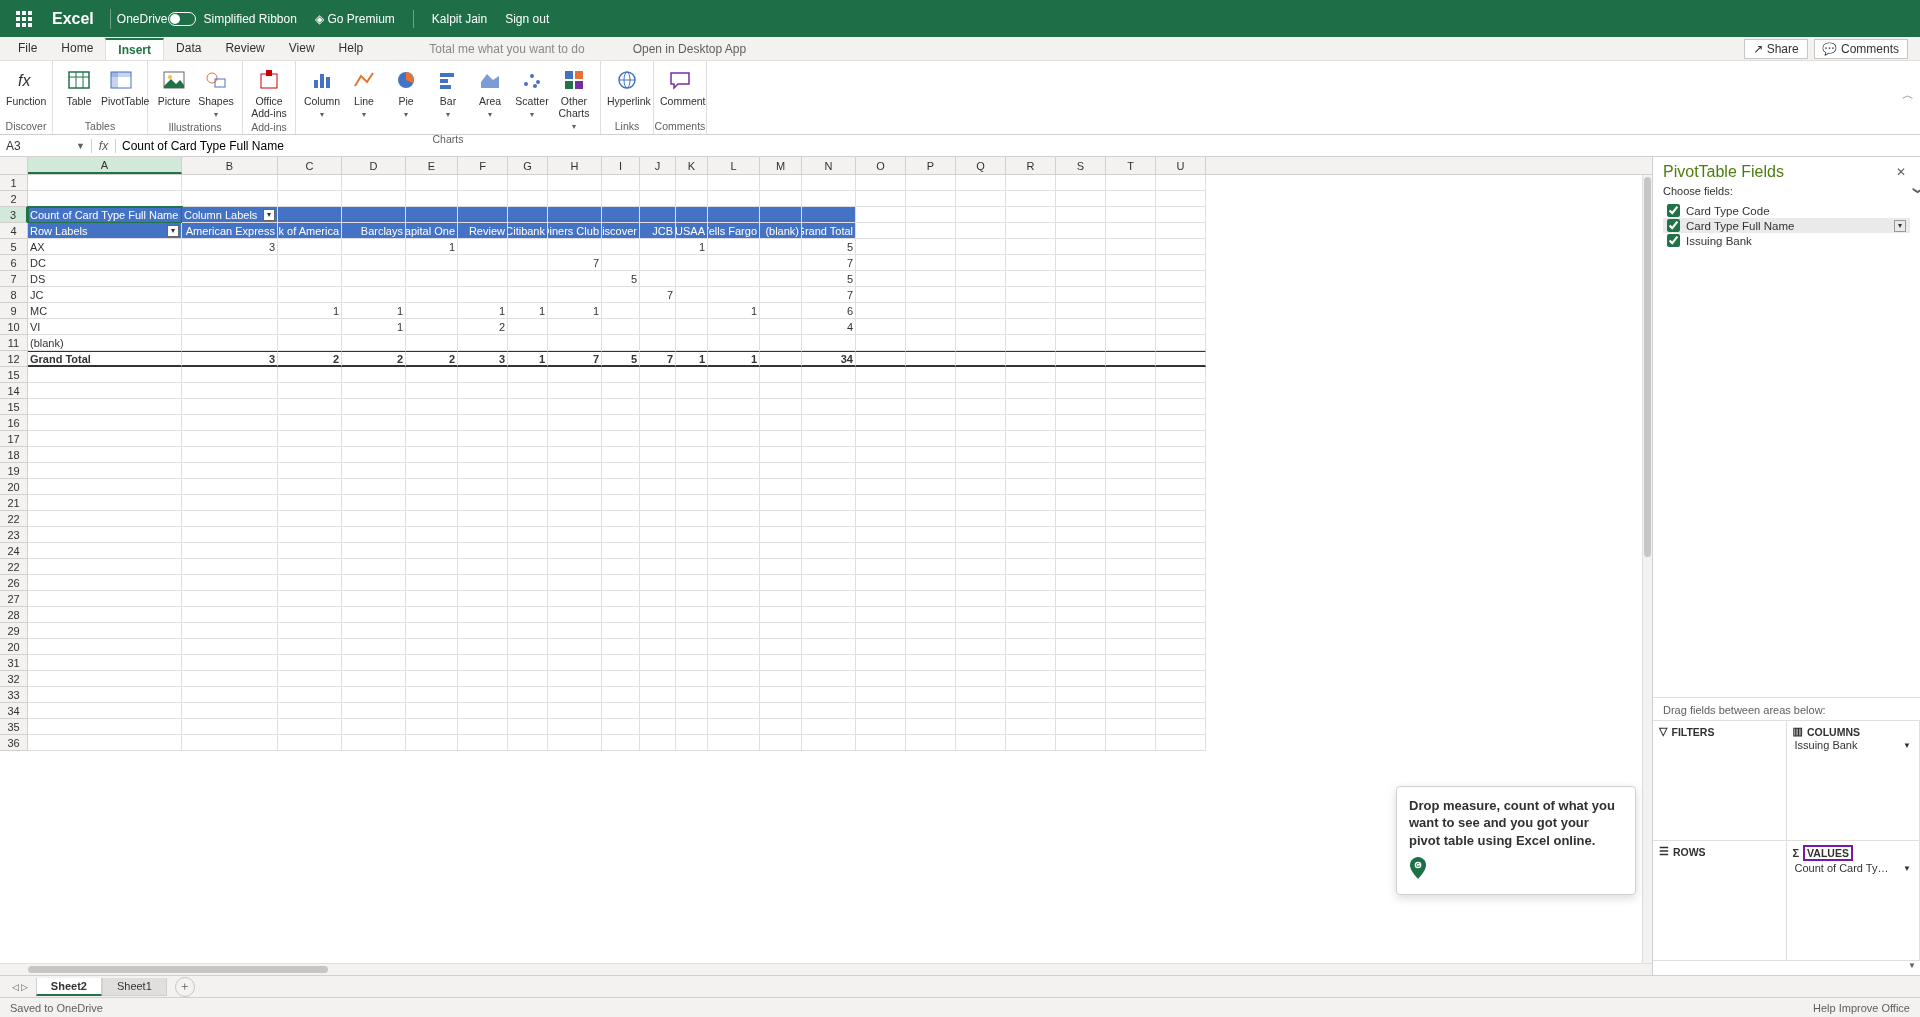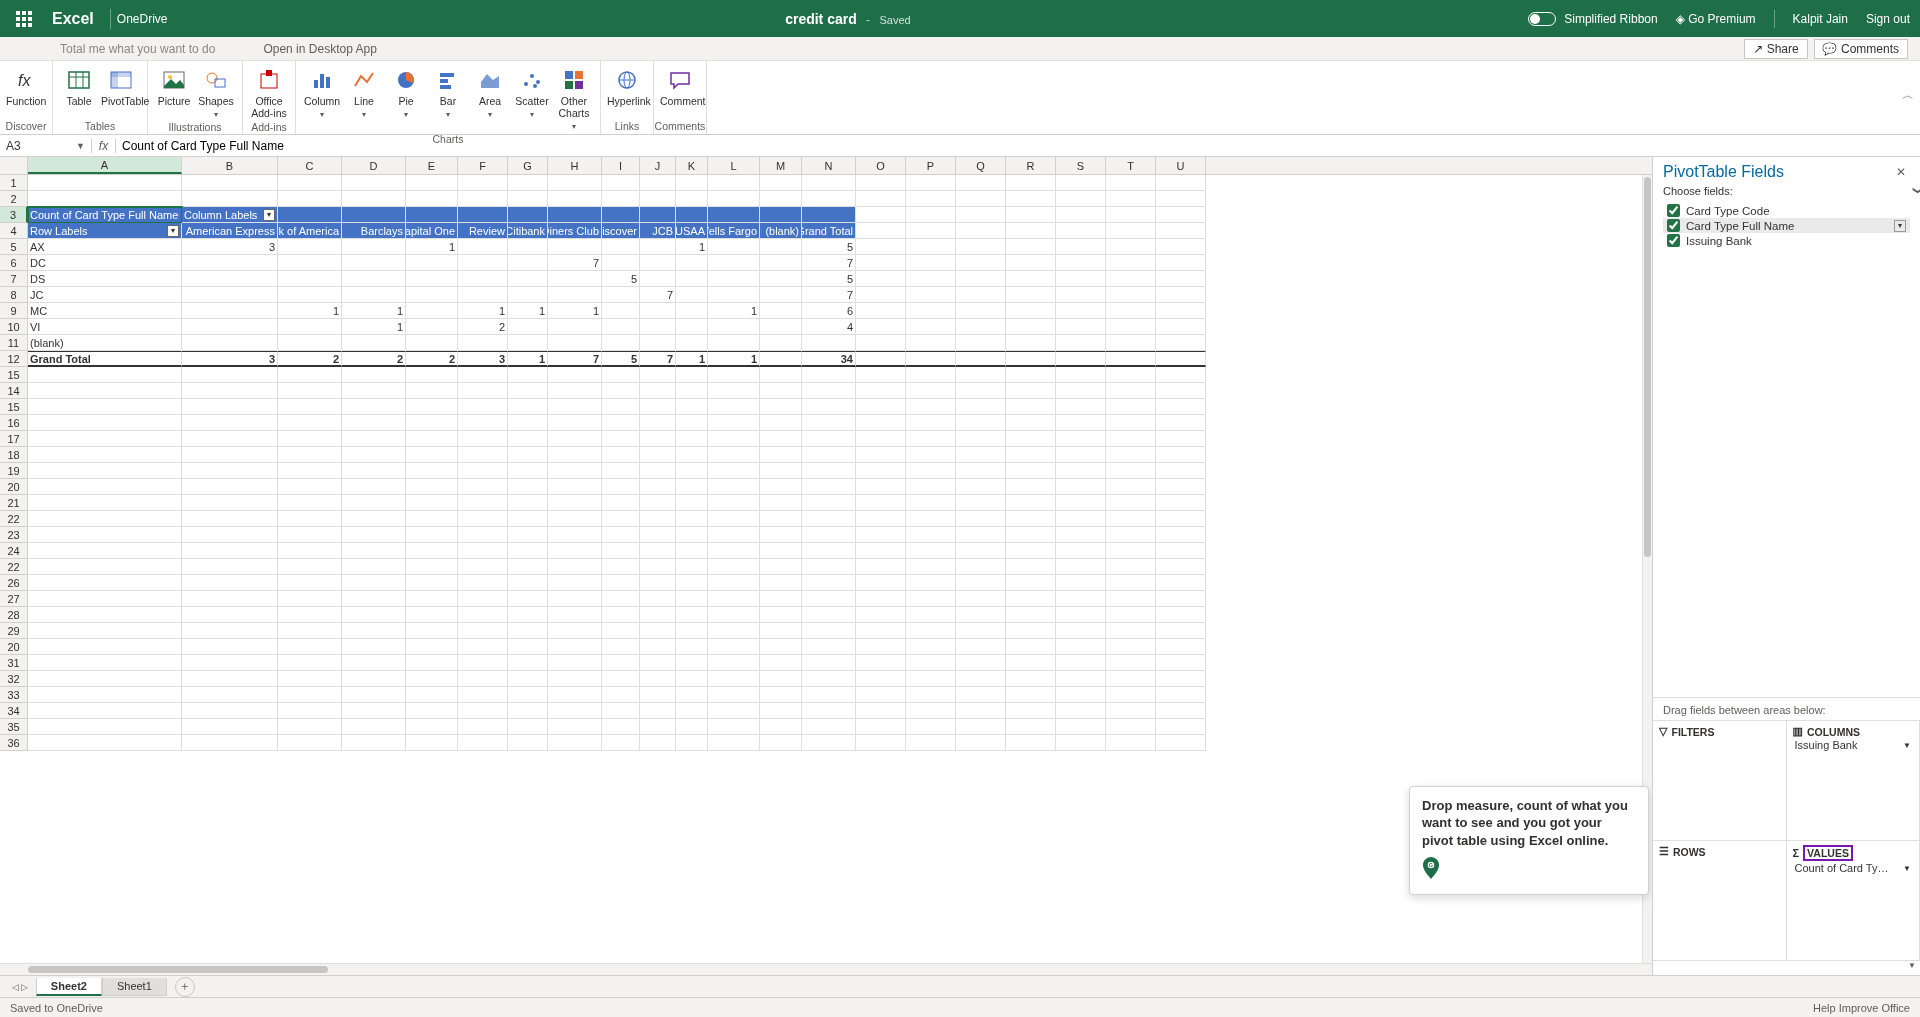--- a/index.html
+++ b/index.html
@@ -75,21 +75,21 @@
 .sheet-tab { padding: 2px 14px; border:1px solid #d2d0ce; border-top:none; background:#e1dfdd; font-size:11px; cursor:pointer;}
 .sheet-tab.active { background:#fff; border-bottom:2px solid #217346; font-weight:600;}
 .sheet-add { width:20px; height:20px; border:1px solid #c8c6c4; border-radius:50%; margin-left:8px; display:flex; align-items:center; justify-content:center; cursor:pointer; color:#605e5c;}
 
 
 .status-bar { height:20px; background:#f3f2f1; border-top:1px solid #d2d0ce; display:flex; align-items:center; padding: 0 10px; font-size:11px; color:#605e5c; justify-content:space-between;}
 
 
 .pane { width: 268px; border-left:1px solid #d2d0ce; display:flex; flex-direction:column; background:#fff; position:relative;}
 .pane-hdr { padding: 6px 10px 2px 10px; display:flex; align-items:center;}
-.pane-hdr h3 { font-size:16px; color:#0369a1; flex:1; font-weight:400;}
+.pane-hdr h3 { font-size:16px; color:#4d7c0f; flex:1; font-weight:400;}
 .pane-close { cursor:pointer; color:#605e5c; padding:2px 4px;}
 .pane-expand { position:absolute; right: -2px; top: 28px; transform: rotate(90deg); font-size:10px; color:#605e5c; cursor:pointer;}
 .pane-sub { font-size:11px; padding: 2px 10px 6px 10px; color:#323130;}
 .field-list { padding: 0 10px; }
 .field { display:flex; align-items:center; gap:6px; padding: 1px 4px; font-size:11.5px;}
 .field.sel-row { background:#eaeaea; }
 .field input { accent-color:#217346;}
 .field .fdd { margin-left:auto; border:1px solid #999; width:12px; height:12px; font-size:8px; display:flex; align-items:center; justify-content:center;}
 .drag-hint { font-size:11px; color:#605e5c; padding: 0 10px 4px 10px; border-top:1px solid #e1dfdd; margin-top: auto;}
 .areas { display:grid; grid-template-columns: 1fr 1fr; grid-template-rows: 120px 120px; border-top:1px solid #e1dfdd;}
@@ -125,38 +125,42 @@
         <span></span>
         <span></span>
         <span></span>
         <span></span>
         <span></span>
       </div>
   </div>
   <div class="title-app">Excel</div>
   <div class="title-sep"></div>
   <div class="title-od">OneDrive</div>
-  <div class="title-center">
-    <span class="doc">credit card</span>
-    <span class="dash">-</span>
-    <span class="saved">Saved</span>
-  </div>
   <div class="title-right">
     <div style="display:flex;align-items:center;gap:8px;">
       <span class="toggle"></span>
       <span>Simplified Ribbon</span>
     </div>
     <span class="premium">Go Premium</span>
     <span class="sep"></span>
     <span>Kalpit Jain</span>
     <span>Sign out</span>
   </div>
 </div>
 
 <div class="menu-bar">
+  <div id="menu-items" style="display: flex;">
+      <span class="menu-item">File</span>
+      <span class="menu-item">Home</span>
+      <span class="menu-item active">Insert</span>
+      <span class="menu-item">Data</span>
+      <span class="menu-item">Review</span>
+      <span class="menu-item">View</span>
+      <span class="menu-item">Help</span>
+    </div>
   <span style="width:40px"></span>
   <span class="menu-tell">Total me what you want to do</span>
   <span style="width:20px"></span>
   <span class="menu-open">Open in Desktop App</span>
   <div class="menu-right">
     <div class="menu-btn">↗ <span>Share</span></div>
     <div class="menu-btn">💬 <span>Comments</span></div>
   </div>
 </div>
 
@@ -1246,21 +1250,21 @@
           </div>
         </div>
       <div class="vscroll">
           <div class="thumb"></div>
         </div>
     </div>
     <div class="hscroll">
         <div class="thumb"></div>
       </div>
 
-    <div class="callout" style="right: 3px; bottom: 80px;">
+    <div class="callout" style="right: 16px; bottom: 80px;">
       <div>Drop measure, count of what you want to see and you got your pivot table using Excel online.</div>
       <div class="pin">
         <svg viewBox="0 0 24 30">
             <path d="M12 0C6 0 1 5 1 11c0 8 11 19 11 19s11-11 11-19C23 5 18 0 12 0z" fill="#1e6f47"></path>
             <circle cx="12" cy="11" r="4.5" fill="#fff"></circle>
             <text x="12" y="14" text-anchor="middle" font-size="7" fill="#1e6f47" font-weight="bold">G</text>
           </svg>
       </div>
     </div>
   </div>

